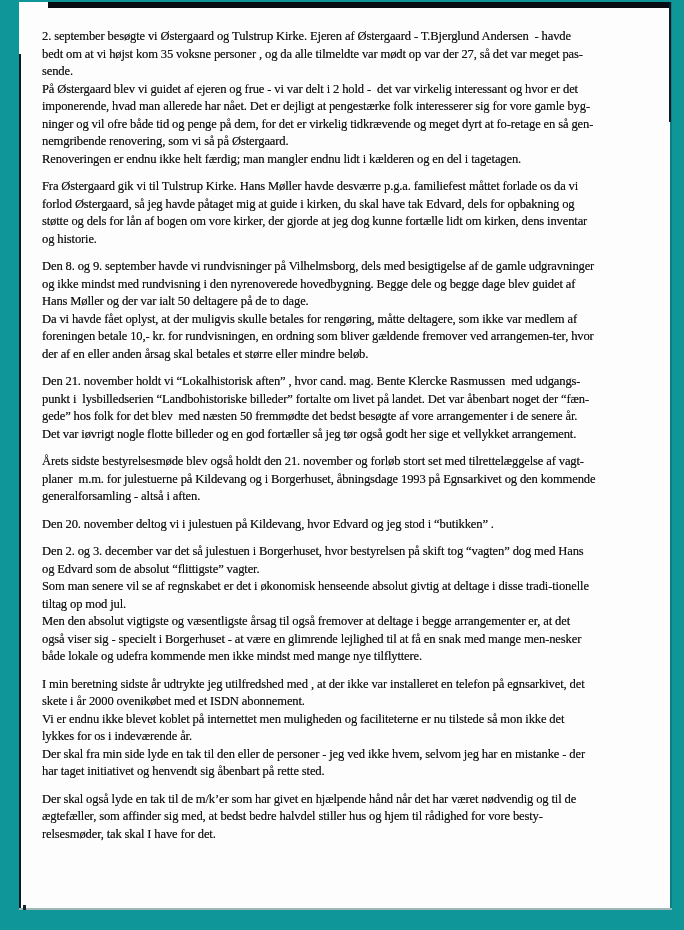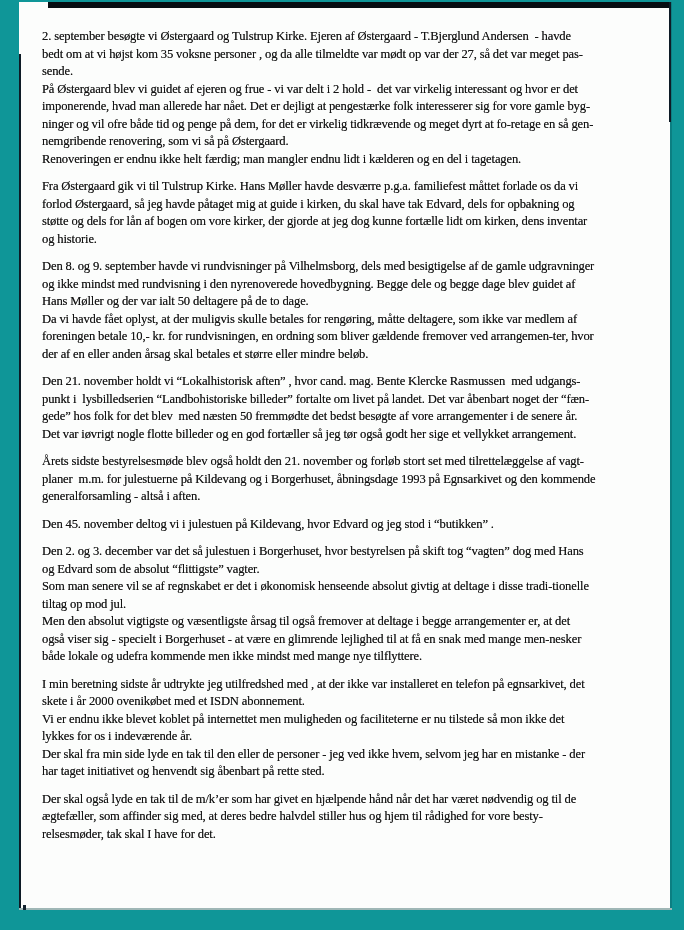--- a/index.html
+++ b/index.html
@@ -105,32 +105,32 @@
 Da vi havde fået oplyst, at der muligvis skulle betales for rengøring, måtte deltagere, som ikke var medlem af
 foreningen betale 10,- kr. for rundvisningen, en ordning som bliver gældende fremover ved arrangemen-ter, hvor
 der af en eller anden årsag skal betales et større eller mindre beløb.</p>
       <p>Den 21. november holdt vi “Lokalhistorisk aften” , hvor cand. mag. Bente Klercke Rasmussen  med udgangs-
 punkt i  lysbilledserien “Landbohistoriske billeder” fortalte om livet på landet. Det var åbenbart noget der “fæn-
 gede” hos folk for det blev  med næsten 50 fremmødte det bedst besøgte af vore arrangementer i de senere år.
 Det var iøvrigt nogle flotte billeder og en god fortæller så jeg tør også godt her sige et vellykket arrangement.</p>
       <p>Årets sidste bestyrelsesmøde blev også holdt den 21. november og forløb stort set med tilrettelæggelse af vagt-
 planer  m.m. for julestuerne på Kildevang og i Borgerhuset, åbningsdage 1993 på Egnsarkivet og den kommende
 generalforsamling - altså i aften.</p>
-      <p>Den 45. november deltog vi i julestuen på Kildevang, hvor Edvard og jeg stod i “butikken” .</p>
+      <p>Den 20. november deltog vi i julestuen på Kildevang, hvor Edvard og jeg stod i “butikken” .</p>
       <p>Den 2. og 3. december var det så julestuen i Borgerhuset, hvor bestyrelsen på skift tog “vagten” dog med Hans
 og Edvard som de absolut “flittigste” vagter.
 Som man senere vil se af regnskabet er det i økonomisk henseende absolut givtig at deltage i disse tradi-tionelle
 tiltag op mod jul.
 Men den absolut vigtigste og væsentligste årsag til også fremover at deltage i begge arrangementer er, at det
 også viser sig - specielt i Borgerhuset - at være en glimrende lejlighed til at få en snak med mange men-nesker
 både lokale og udefra kommende men ikke mindst med mange nye tilflyttere.</p>
       <p>I min beretning sidste år udtrykte jeg utilfredshed med , at der ikke var installeret en telefon på egnsarkivet, det
 skete i år 2000 ovenikøbet med et ISDN abonnement.
 Vi er endnu ikke blevet koblet på internettet men muligheden og faciliteterne er nu tilstede så mon ikke det
 lykkes for os i indeværende år.
 Der skal fra min side lyde en tak til den eller de personer - jeg ved ikke hvem, selvom jeg har en mistanke - der
 har taget initiativet og henvendt sig åbenbart på rette sted.</p>
       <p>Der skal også lyde en tak til de m/k’er som har givet en hjælpende hånd når det har været nødvendig og til de
-ægtefæller, som affinder sig med, at deres bedre halvdel stiller hus og hjem til rådighed for vore besty-
+ægtefæller, som affinder sig med, at bedst bedre halvdel stiller hus og hjem til rådighed for vore besty-
 relsesmøder, tak skal I have for det.</p>
     </div>
   </div>
 </div>
 
 </body></html>

